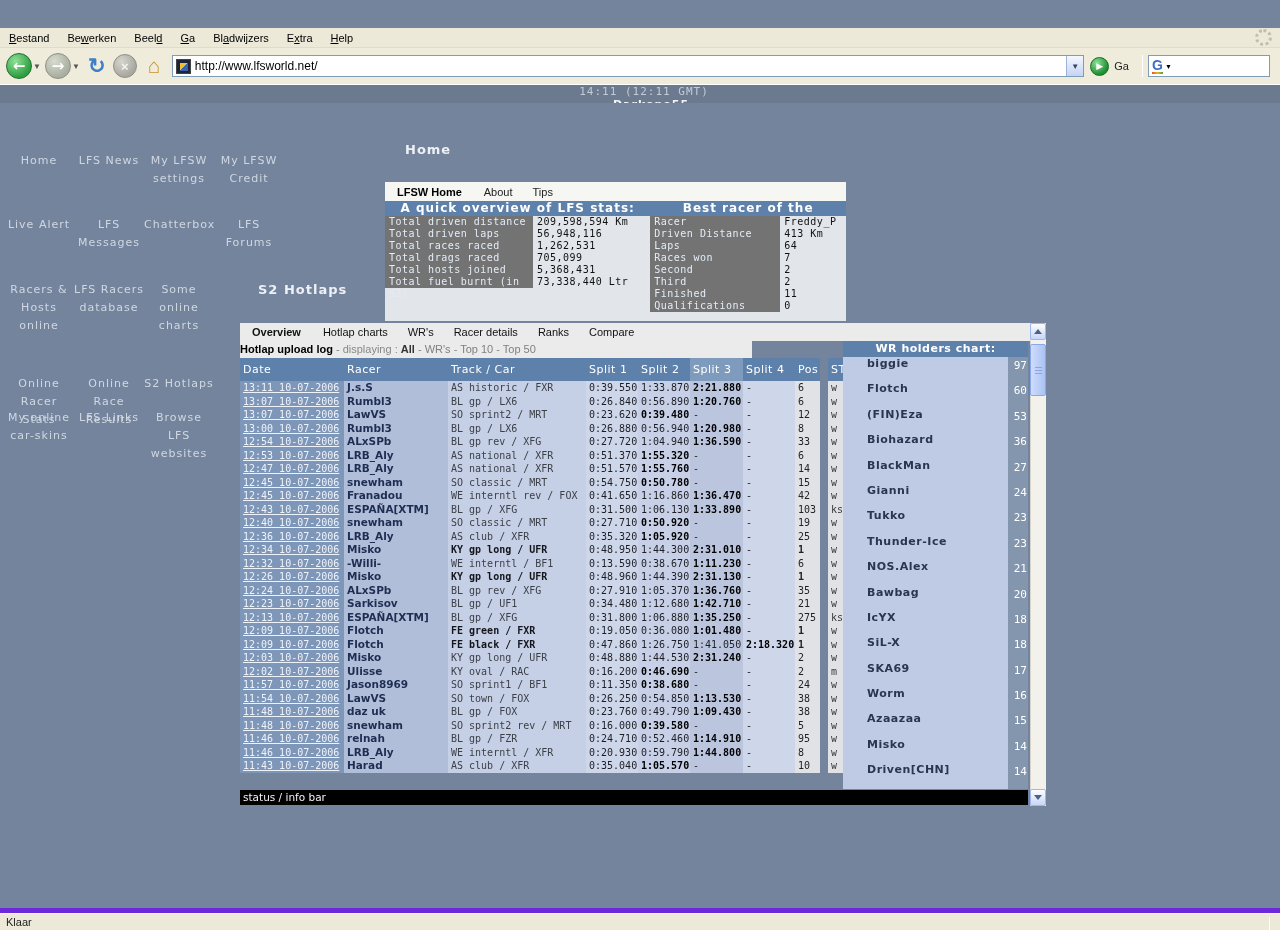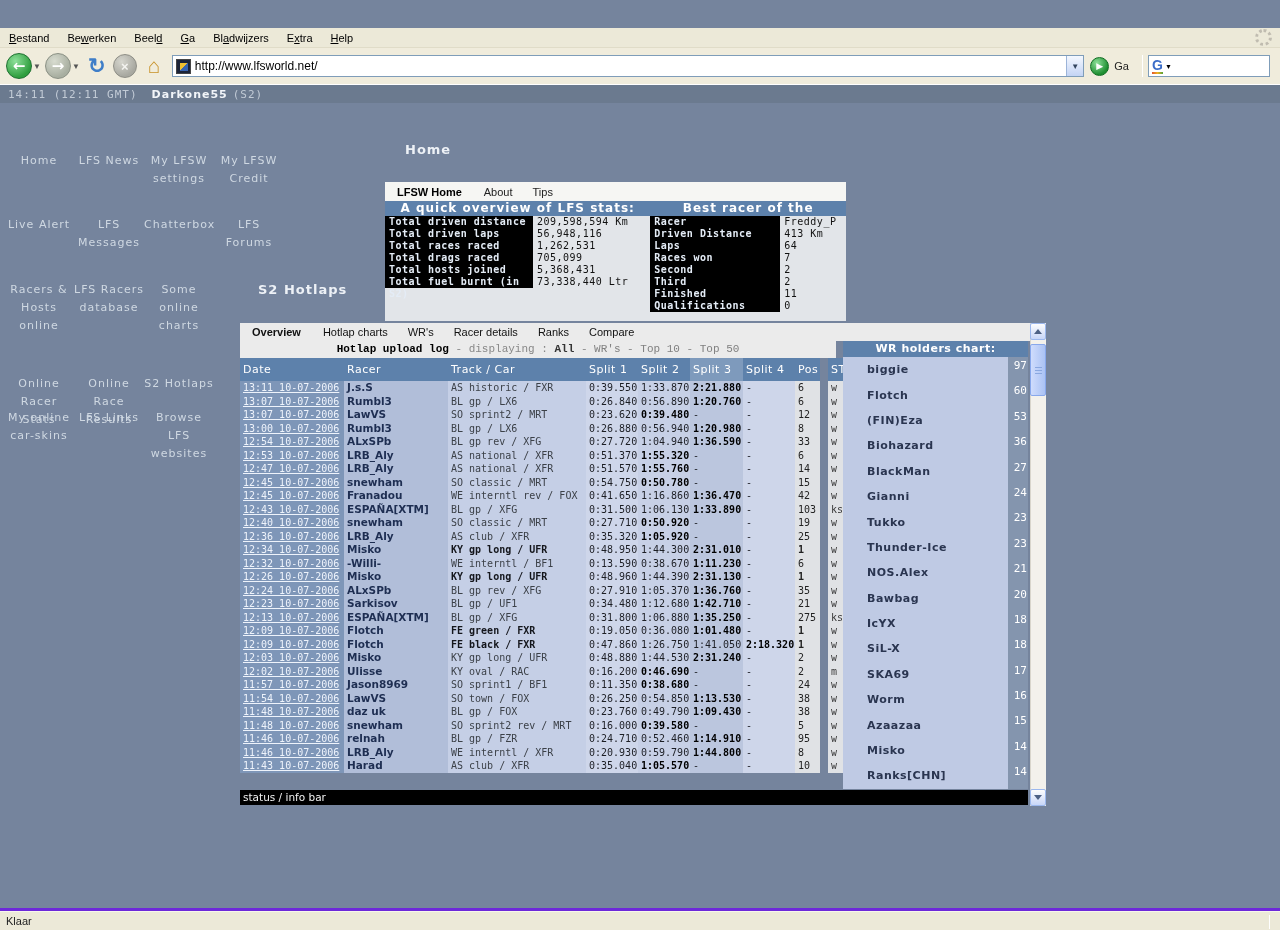--- a/index.html
+++ b/index.html
@@ -53,21 +53,21 @@
     border:1px solid #0f6e22; color:#fff; font-size:9px; display:flex; align-items:center; justify-content:center; }
   .golabel { font-size:11px; color:#222; margin:0 8px 0 5px; }
   .tsep { width:1px; height:22px; background:#c8c4b0; border-right:1px solid #fff; margin:0 5px; }
   .searchbox { width:122px; height:22px; background:#fff; border:1px solid #7f9db9; display:flex; align-items:center; padding-left:3px; margin-right:4px; }
   .glogo { font-size:14px; font-weight:bold; color:#3a6cc8; border-bottom:2px solid; border-image:linear-gradient(90deg,#e04030,#f0b020,#30a040) 1; line-height:13px; }
   .searchcaret { font-size:7px; color:#000; margin-left:2px; }
   .searchinput { flex:1; border:none; outline:none; min-width:10px; }
 
   
   .userbar { position:absolute; left:0; top:85px; width:1280px; height:18px; background:#6b7a8f;
-    display:flex; align-items:center; font-family:"DejaVu Sans Mono",monospace; font-size:11px; padding-left:8px; }
+    display:flex; align-items:center; font-family:"DejaVu Sans Mono",monospace; font-size:11px; padding-left:8px;flex-direction:column; }
   .userbar .time { color:#c2cbd6; letter-spacing:1px; }
   .userbar .uname { color:#f2f5f9; font-weight:bold; margin-left:14px; letter-spacing:1px; font-family:"DejaVu Sans",sans-serif; }
   .userbar .ulic { color:#c2cbd6; margin-left:5px; letter-spacing:1px; }
 
   
   .page { position:absolute; left:0; top:103px; width:1280px; height:805px; background:#75849d; }
 
   .nav-row { position:absolute; left:4px; display:flex; }
   .nav-cell { width:70px; text-align:center; font-size:11px; letter-spacing:1px; color:#cfd8e2;
     font-family:"DejaVu Sans",sans-serif; line-height:18px; }
@@ -79,33 +79,33 @@
   .hp-tabs { height:19px; background:#f6f6f3; display:flex; align-items:center; font-size:11px; color:#222; }
   .hp-tabs .hp-tab { padding:0 10px; }
   .hp-tabs .hp-tab.active { font-weight:bold; color:#000; padding:0 12px; }
   .hp-body { display:flex; }
   .stats-table { font-family:"DejaVu Sans Mono",monospace; font-size:10px; }
   .stats-left { width:290px; }
   .stats-right { width:214px; }
   .stats-title { background:#5d81ab; color:#fff; font-weight:bold; font-size:12px; text-align:center;
     letter-spacing:1px; height:15px; line-height:15px; font-family:"DejaVu Sans",sans-serif; }
   .stat-row { display:flex; height:12px; line-height:12px; }
-  .stat-label { background:#000000; color:#e4ecf6; padding-left:4px; letter-spacing:0.5px;font-weight:bold; }
+  .stat-label { background:#737373; color:#e4ecf6; padding-left:4px; letter-spacing:0.5px; }
   .stats-left .stat-label { width:148px; }
   .stats-right .stat-label { width:130px; }
   .stat-value { color:#111; padding-left:4px; letter-spacing:0.5px; }
 
   
   .frame { position:absolute; left:240px; top:220px; width:806px; height:483px; }
   .hl-tabs { position:absolute; left:0; top:0; width:790px; height:18px; background:#ebebeb;
     display:flex; align-items:center; font-size:11px; color:#111; }
   .hl-tab { padding:0 10px; }
   .hl-tab.active { font-weight:bold; padding:0 12px; }
-  .subtitle { position:absolute; left:0; top:18px; width:596px; height:17px; background:#ebebeb;
-    font-size:11px; color:#888; text-align:center; line-height:16px; font-family:Liberation Mono, monospace; }
+  .subtitle { position:absolute; left:0; top:18px; width:512px; height:17px; background:#ebebeb;
+    font-size:11px; color:#888; line-height:16px; font-family:Liberation Sans, sans-serif; }
   .subtitle b { color:#000; }
   .subtitle .all { color:#333; font-weight:bold; }
   .subtitle a { color:#808080; text-decoration:none; }
 
   table.hotlaps { position:absolute; left:0; top:35px; width:603px; border-collapse:collapse; table-layout:fixed;
     font-family:"DejaVu Sans Mono",monospace; font-size:10px; }
   table.hotlaps th { background:#5d81ab; color:#fff; font-weight:normal; text-align:left; padding-left:3px;
     height:23px; font-family:"DejaVu Sans",sans-serif; font-size:11px; letter-spacing:0.5px; overflow:hidden; white-space:nowrap; }
   table.hotlaps th.s3h { background:#7e9abc; }
   table.hotlaps th.gap, table.hotlaps td.c-gap { background:#75849d; padding:0; }
@@ -123,42 +123,42 @@
   td.c-st { background:#e0e2e5; color:#3a3a3a; }
 
   .infobar { position:absolute; left:0; top:467px; width:788px; height:15px; background:#000;
     color:#f2f2f2; font-size:10.5px; line-height:14px; padding-left:3px; font-family:"DejaVu Sans",sans-serif; }
 
   
   .wr-panel { position:absolute; left:603px; top:18px; width:185px; }
   .wr-title { background:#5d81ab; color:#fff; font-weight:bold; font-size:11px; text-align:center;
     height:16px; line-height:16px; letter-spacing:0.5px; font-family:"DejaVu Sans",sans-serif; }
   .wr-list { background:#bfcae4; }
-  .wr-row { display:flex; height:25.4px; align-items:center; }
+  .wr-row { display:flex; height:25.4px; align-items:flex-start; }
   .wr-name { flex:1; padding-left:24px; font-family:"DejaVu Sans",sans-serif; font-weight:bold;
     font-size:11px; color:#2a3550; letter-spacing:0.5px; }
   .wr-count { width:20px; align-self:stretch; background:#8495ae; color:#fff; font-size:11px;
     font-family:"DejaVu Sans Mono",monospace; display:flex; align-items:flex-start; justify-content:flex-end; padding:2px 1px 0 0; }
 
   
   .scrollbar { position:absolute; left:790px; top:0; width:16px; height:483px; background:#f3f1ec;
     box-shadow:inset 1px 0 0 #d8d5cc; }
   .sb-btn { position:absolute; left:0; width:16px; height:17px; border:1px solid #9cb8ee; border-radius:2px;
     background:linear-gradient(180deg,#fdfdfd,#c8d6f8); display:flex; align-items:center; justify-content:center; }
   .sb-up { top:0; } .sb-down { bottom:0; }
   .tri-up { width:0; height:0; border-left:4px solid transparent; border-right:4px solid transparent; border-bottom:5px solid #4d6185; }
   .tri-down { width:0; height:0; border-left:4px solid transparent; border-right:4px solid transparent; border-top:5px solid #4d6185; }
   .sb-thumb { position:absolute; left:0; top:21px; width:16px; height:52px; border:1px solid #88a8ec; border-radius:2px;
     background:linear-gradient(90deg,#cfdcfc,#aac2f4); }
   .sb-grip { position:absolute; left:4px; top:22px; width:7px; height:1px; background:#8aa8e0;
     box-shadow:0 3px 0 #8aa8e0, 0 6px 0 #8aa8e0; }
 
   
   .statusbar { position:absolute; left:0; top:908px; width:1280px; height:22px; background:#ece9d8;
-    border-top:3px solid #6d28d9; box-shadow:inset 0 1px 0 #f8f6ec; display:flex; align-items:center;
+    border-top:5px solid #6d28d9; box-shadow:inset 0 1px 0 #f8f6ec; display:flex; align-items:center;
     font-size:11px; color:#222; padding-left:6px; }
   .sb-sep { position:absolute; right:10px; top:4px; width:1px; height:14px; background:#c8c4b0; border-right:1px solid #fff; }
 </style>
 </head>
 <body>
 
 <div class="window">
 
 
   <div class="menubar">
@@ -770,21 +770,21 @@
             </div>
             <div class="wr-row">
               <span class="wr-name">Azaazaa</span>
               <span class="wr-count">15</span>
             </div>
             <div class="wr-row">
               <span class="wr-name">Misko</span>
               <span class="wr-count">14</span>
             </div>
             <div class="wr-row">
-              <span class="wr-name">Ranks[CHN]</span>
+              <span class="wr-name">Driven[CHN]</span>
               <span class="wr-count">14</span>
             </div>
           </div>
       </div>
 
       <div class="scrollbar">
         <div class="sb-btn sb-up">
             <span class="tri-up"></span>
           </div>
         <div class="sb-thumb">

